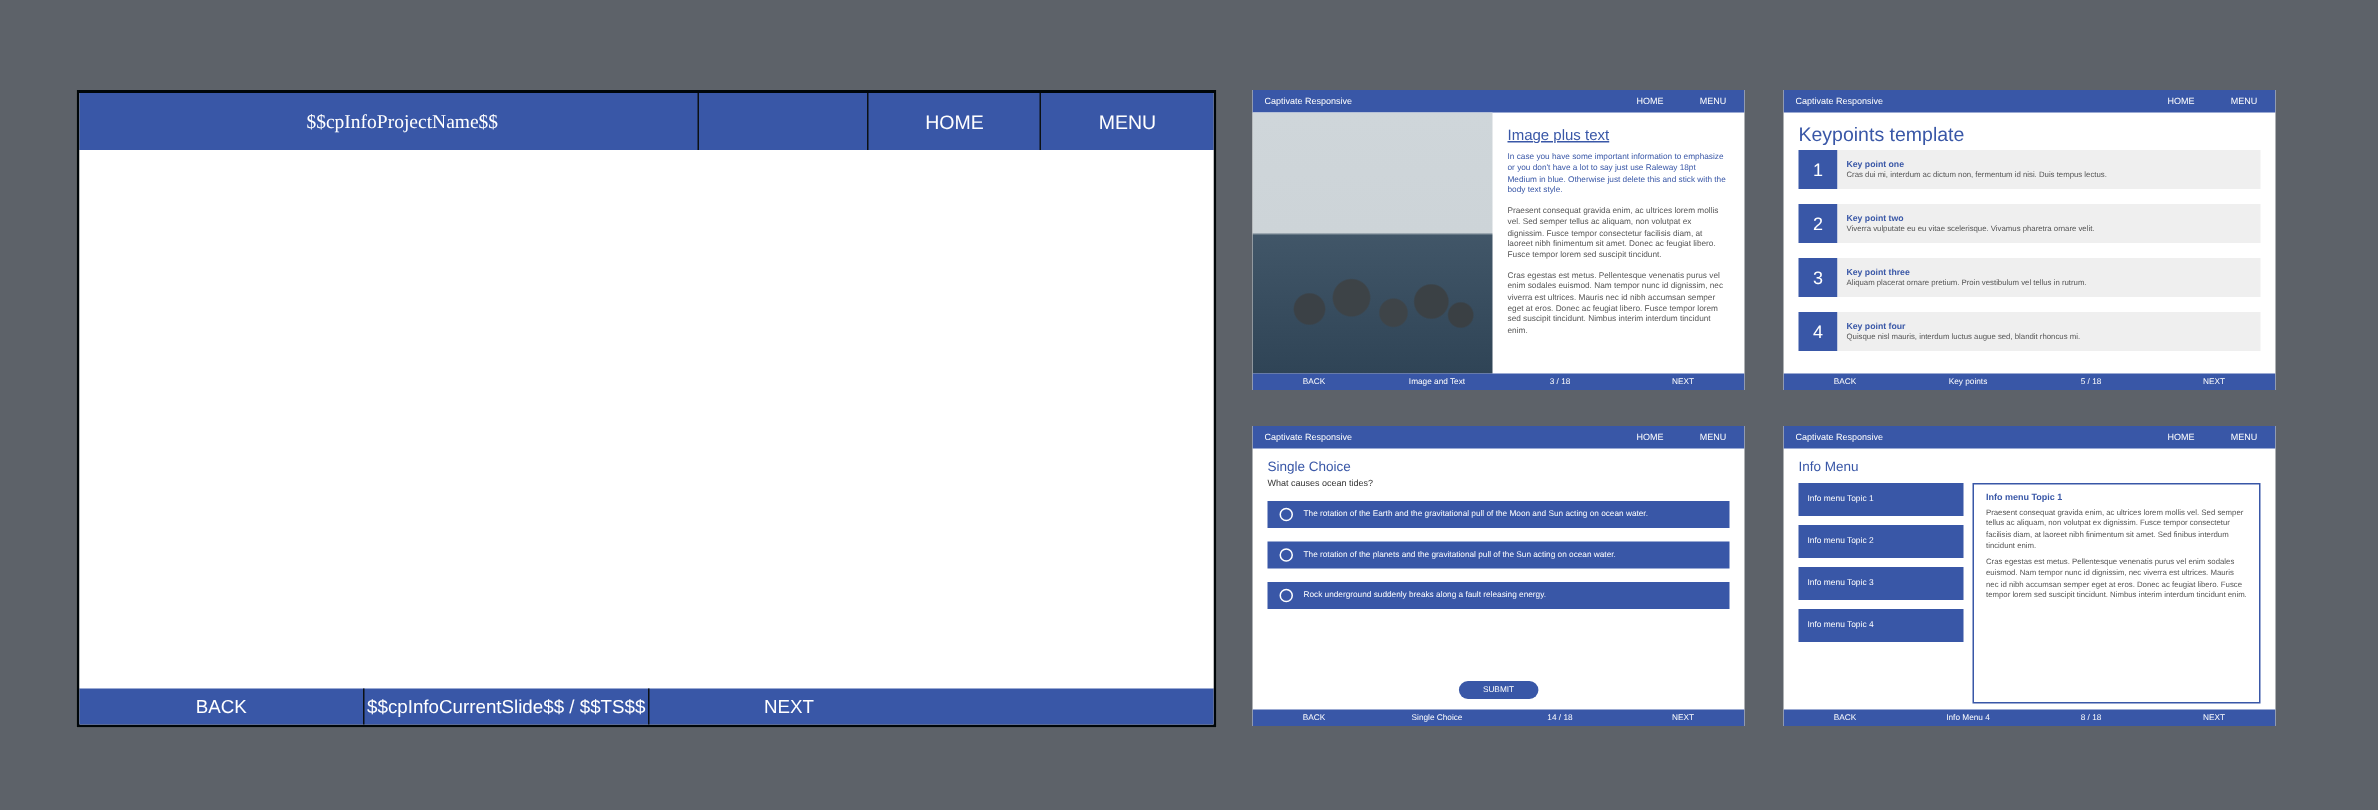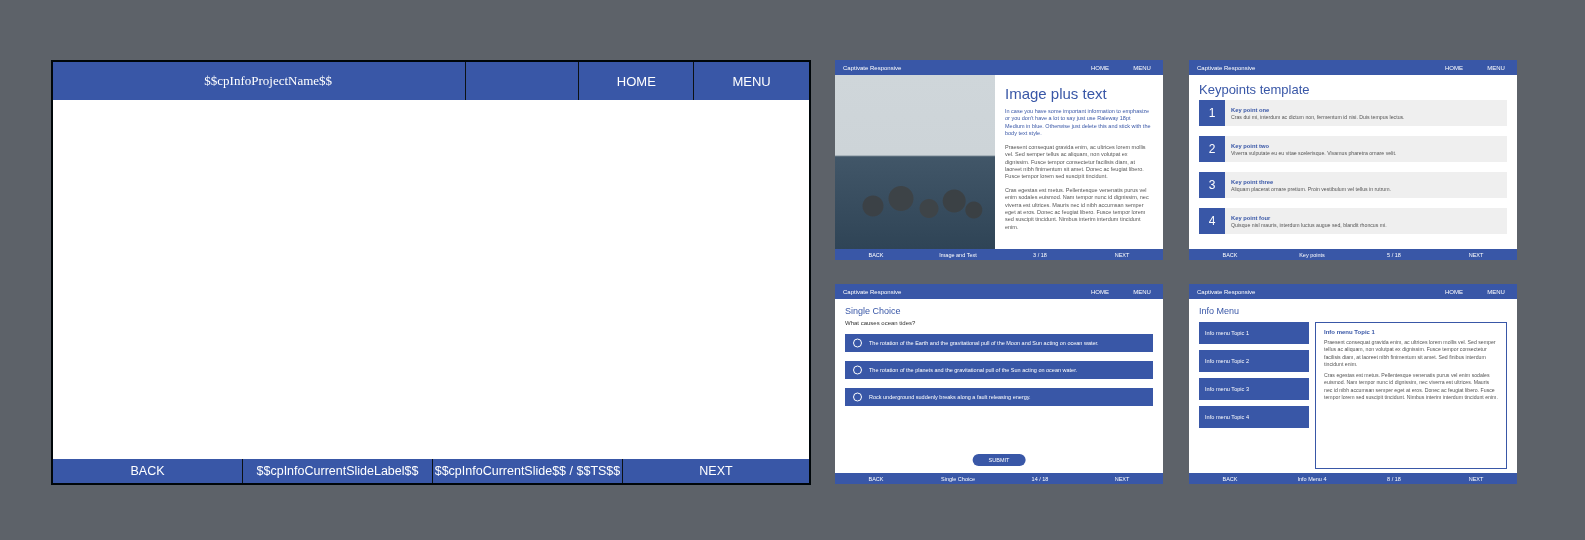--- a/index.html
+++ b/index.html
@@ -88,21 +88,21 @@
   .t1 .t-img::after {
     content: ""; position: absolute; left: 10px; bottom: 28px; width: 140px; height: 50px;
     background:
       radial-gradient(circle at 20% 70%, #3b4146 0 10px, transparent 11px),
       radial-gradient(circle at 40% 55%, #3d4347 0 12px, transparent 13px),
       radial-gradient(circle at 60% 75%, #3e4448 0 9px,  transparent 10px),
       radial-gradient(circle at 78% 60%, #3b4145 0 11px, transparent 12px),
       radial-gradient(circle at 92% 78%, #3a4044 0 8px,  transparent 9px);
   }
   .t1 .t-text { position: absolute; left: 170px; top: 25px; right: 12px; }
-  .t1 .t-title { color: #3957a7; font-size: 15px; margin-bottom: 6px; }
+  .t1 .t-title { color: #3957a7; font-size: 10px; margin-bottom: 6px; text-decoration: underline; }
   .t1 .t-emph  { color: #3957a7; font-size: 5.5px; line-height: 1.35; margin-bottom: 6px; }
   .t1 .t-para  { color: #565656; font-size: 5.5px; line-height: 1.35; margin-bottom: 6px; }
 
   
   .t2 .t-ktitle { position: absolute; left: 10px; top: 22px; color: #3957a7; font-size: 13px; }
   .t2 .kplist { position: absolute; left: 10px; top: 40px; right: 10px; }
   .t2 .kp { display: flex; align-items: stretch; margin-bottom: 10px; }
   .t2 .kp .num {
     width: 26px; height: 26px; background: #3957a7; color: #fff;
     display: flex; align-items: center; justify-content: center; font-size: 12px;
@@ -153,21 +153,20 @@
 <div class="main-slide">
   <div class="main-header">
     <div class="mh-title">$$cpInfoProjectName$$</div>
     <div class="mh-spacer"></div>
     <div class="mh-home">HOME</div>
     <div class="mh-menu">MENU</div>
   </div>
   <div class="main-body"></div>
   <div class="main-footer">
     <div class="mf-back">BACK</div>
-    <div class="mf-label">$$cpInfoCurrentSlideLabel$$</div>
     <div class="mf-count">$$cpInfoCurrentSlide$$ / $$TS$$</div>
     <div class="mf-next">NEXT</div>
   </div>
 </div>
 
 <div class="thumbs">
 
   <div class="thumb t1">
     <div class="t-head">
       <div class="tt">Captivate Responsive</div>

